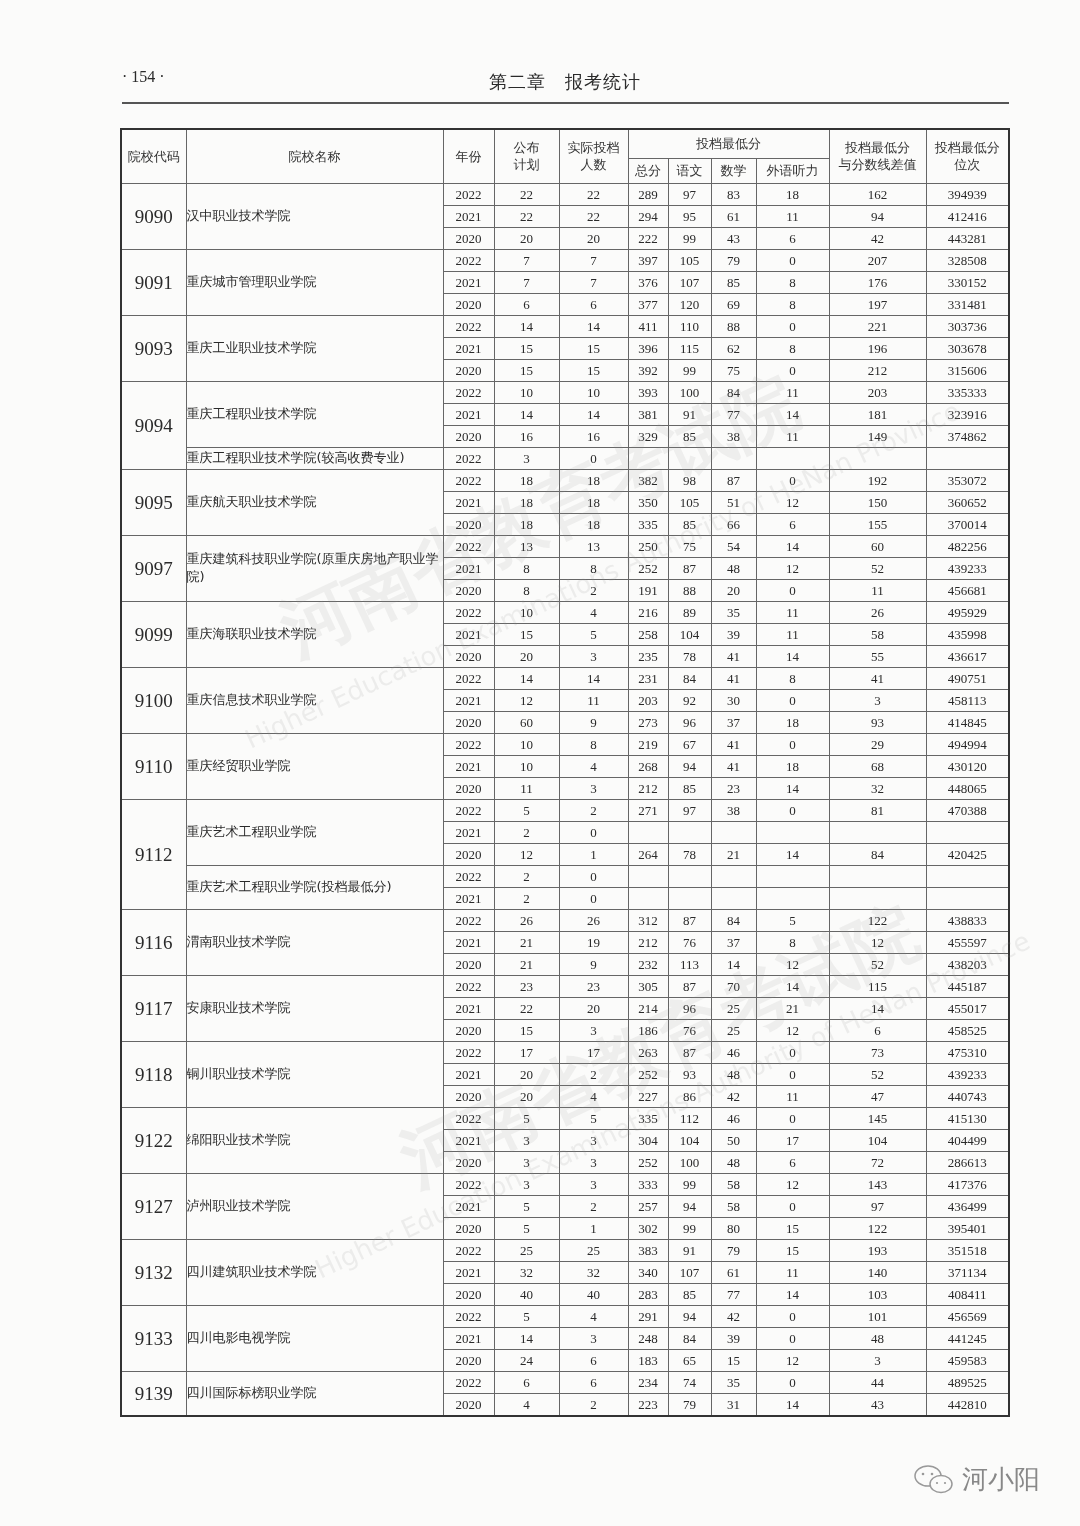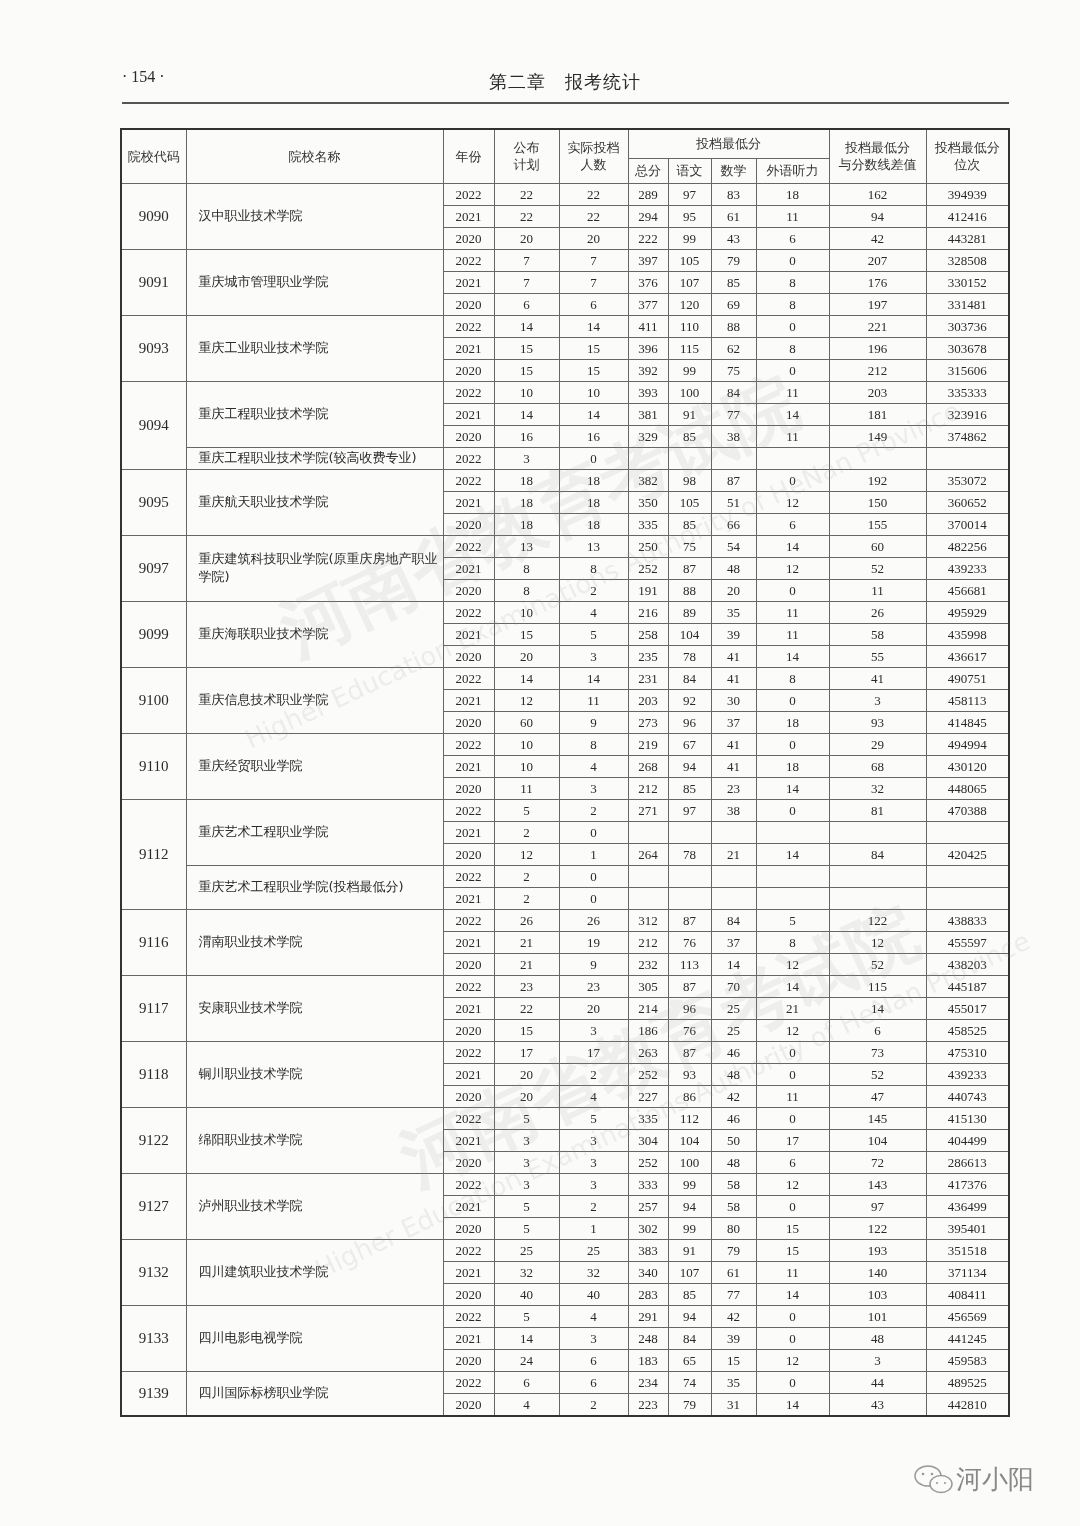--- a/index.html
+++ b/index.html
@@ -13,28 +13,28 @@
   table.data {
     position:absolute; left:120px; top:128px; border-collapse:collapse;
     table-layout:fixed; width:888px; border:2px solid #333;
   }
   table.data td, table.data th {
     border:1px solid #666; padding:0; text-align:center; font-weight:normal;
     font-size:13px; height:21px; line-height:21px; white-space:nowrap; overflow:hidden;
     font-family:"Liberation Serif", serif;
   }
   table.data th { font-family:"DejaVu Sans", sans-serif; font-size:13px; line-height:17px; color:#333; }
-  table.data td.name { text-align:left; padding-left:12px; font-family:"DejaVu Sans", sans-serif; font-size:13px; white-space:normal; line-height:18px; }
-  table.data td.code { font-size:15px;margin-top:15px; }
+  table.data td.name { text-align:left; font-family:"DejaVu Sans", sans-serif; font-size:13px; white-space:normal; line-height:18px; }
+  table.data td.code { font-size:19px;margin-top:15px; }
   .watermark {
     position:absolute; color:rgba(150,150,150,0.12); font-size:70px; font-weight:bold;
     font-family:"DejaVu Sans", sans-serif; transform:rotate(-25deg); pointer-events:none; white-space:nowrap;
   }
   .wm-sub { position:absolute; color:rgba(150,150,150,0.14); font-size:26px; font-family:"DejaVu Sans", sans-serif; transform:rotate(-25deg); white-space:nowrap; pointer-events:none;}
-  .logo { position:absolute; left:912px; top:1462px; display:flex; align-items:center; color:#888; font-size:26px; font-family:"DejaVu Sans", sans-serif; }
+  .logo { position:absolute; left:912px; top:1462px; display:flex; align-items:center; gap:6px; color:#888; font-size:26px; font-family:"DejaVu Sans", sans-serif; }
   .logo svg { width:44px; height:34px; }
 </style>
 </head>
 <body>
 
 <div class="page-num">· 154 ·</div>
 <div class="chapter">第二章　报考统计</div>
 <div class="rule"></div>
 
 <table class="data">

